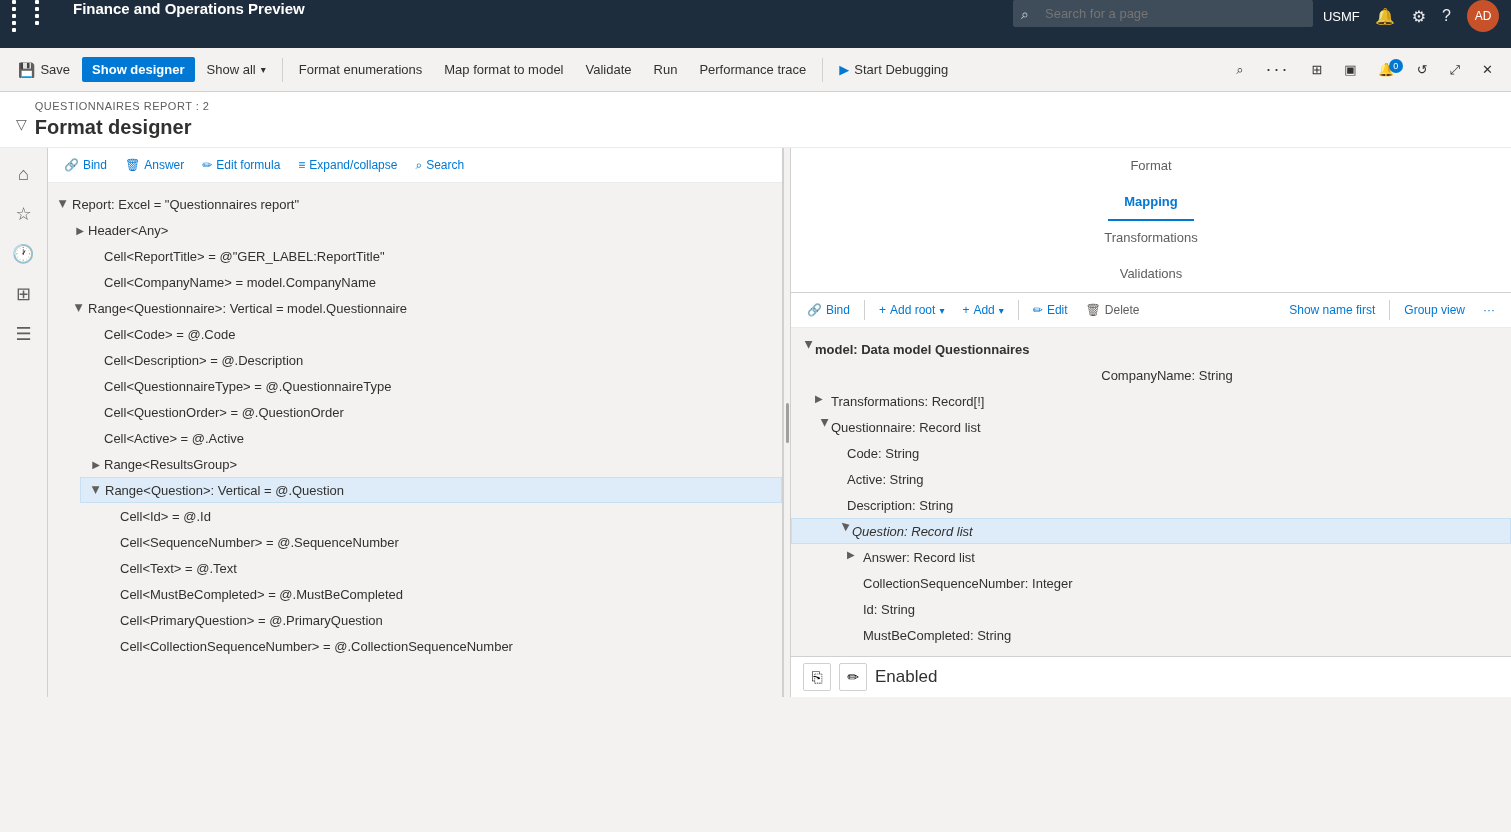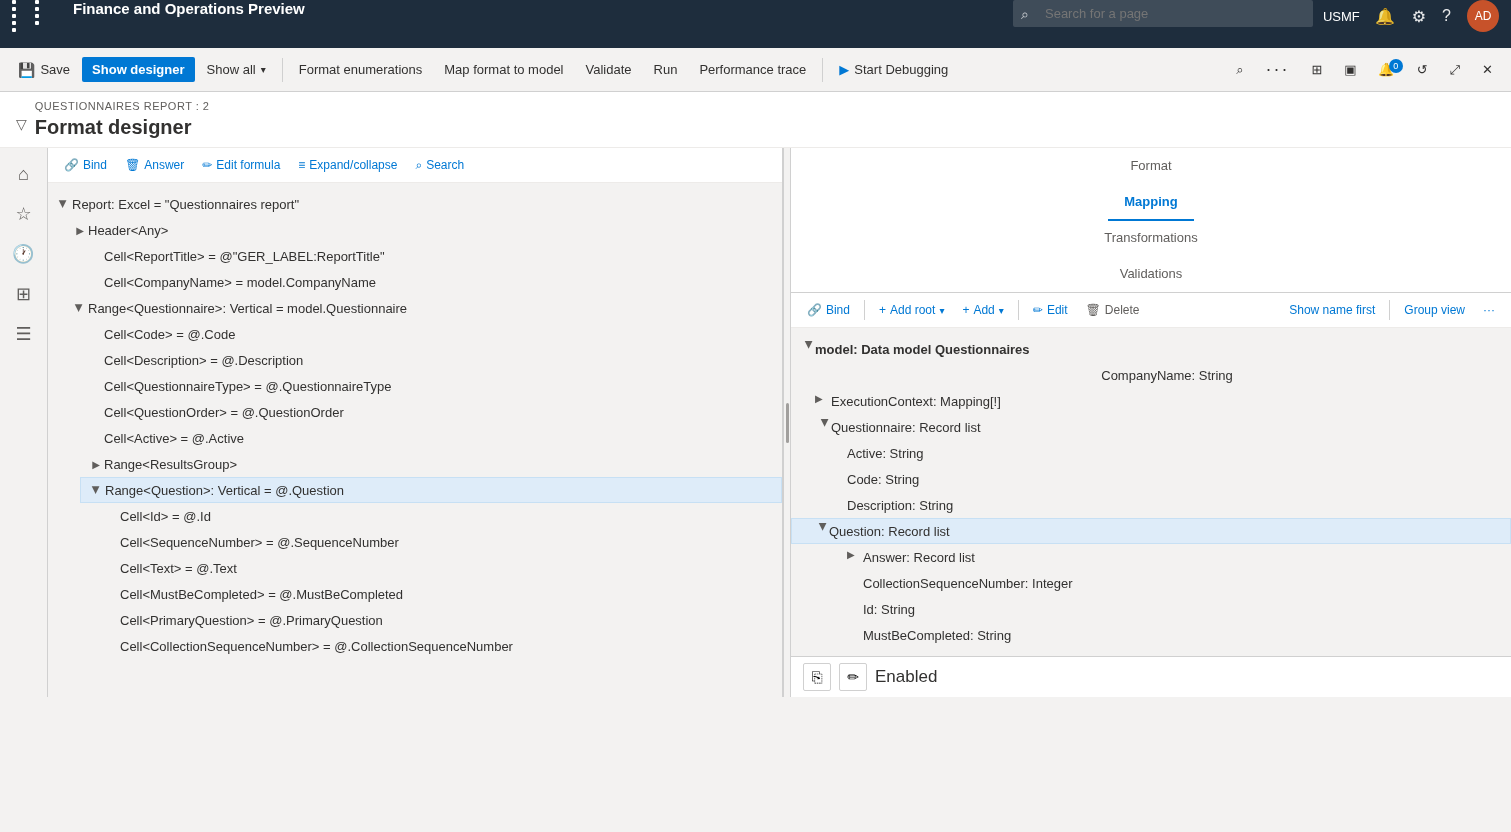--- a/index.html
+++ b/index.html
@@ -563,44 +563,44 @@
         <span style="font-weight:600;">model: Data model Questionnaires</span>
       </div>
 
       <div class="model-item" style="padding-left:24px;justify-content:center;">
         <span style="display:inline-block;width:16px;"></span>
         <span>CompanyName: String</span>
       </div>
 
       <div class="model-item" style="padding-left:24px;">
         <span class="tree-arrow" style="display:inline-block;width:16px;font-size:10px;color:#605e5c;transform:none;">▶</span>
-        <span>ExecutionContext: Mapping[!]</span>
+        <span>Transformations: Record[!]</span>
       </div>
 
       <div class="model-item" style="padding-left:24px;">
         <span class="tree-arrow expanded" style="display:inline-block;width:16px;font-size:10px;color:#605e5c;">▶</span>
         <span>Questionnaire: Record list</span>
       </div>
 
       <div class="model-item" style="padding-left:40px;">
         <span style="display:inline-block;width:16px;"></span>
-        <span>Active: String</span>
+        <span>Code: String</span>
       </div>
 
       <div class="model-item" style="padding-left:40px;">
         <span style="display:inline-block;width:16px;"></span>
-        <span>Code: String</span>
+        <span>Active: String</span>
       </div>
 
       <div class="model-item" style="padding-left:40px;">
         <span style="display:inline-block;width:16px;"></span>
         <span>Description: String</span>
       </div>
 
-      <div class="model-item selected" style="padding-left:21px;">
+      <div class="model-item selected" style="padding-left:44px;font-style:italic;">
         <span class="tree-arrow expanded" style="display:inline-block;width:16px;font-size:10px;color:#605e5c;">▶</span>
         <span>Question: Record list</span>
       </div>
 
       <div class="model-item" style="padding-left:56px;">
         <span class="tree-arrow" style="display:inline-block;width:16px;font-size:10px;color:#605e5c;transform:none;">▶</span>
         <span>Answer: Record list</span>
       </div>
 
       <div class="model-item" style="padding-left:56px;">

